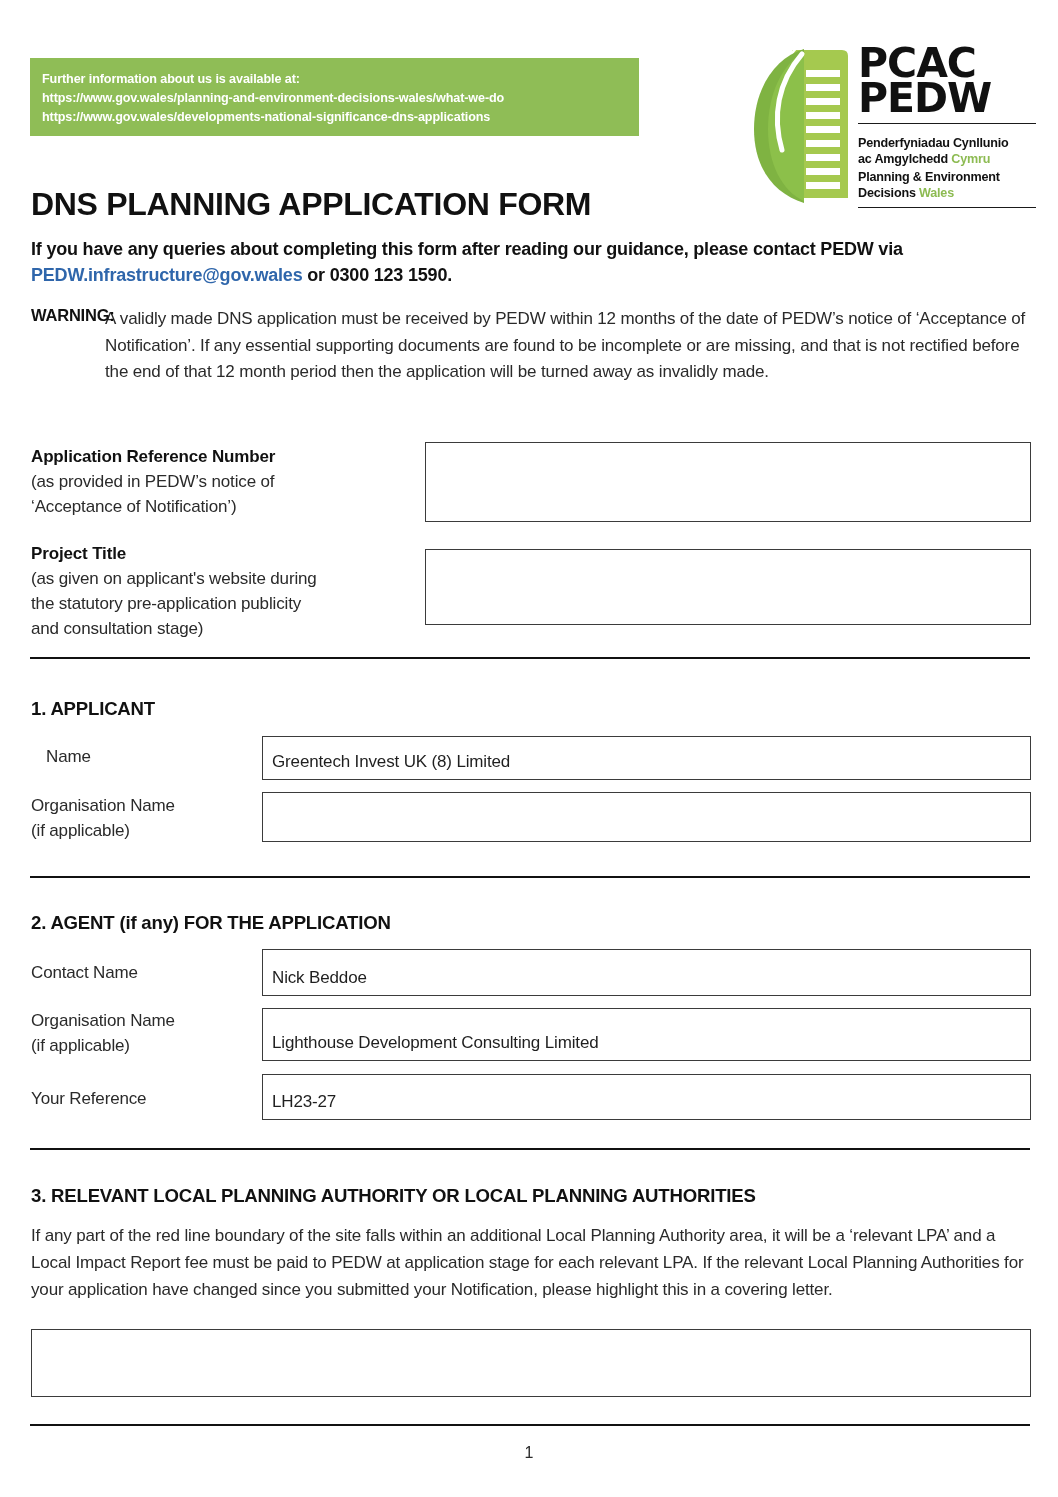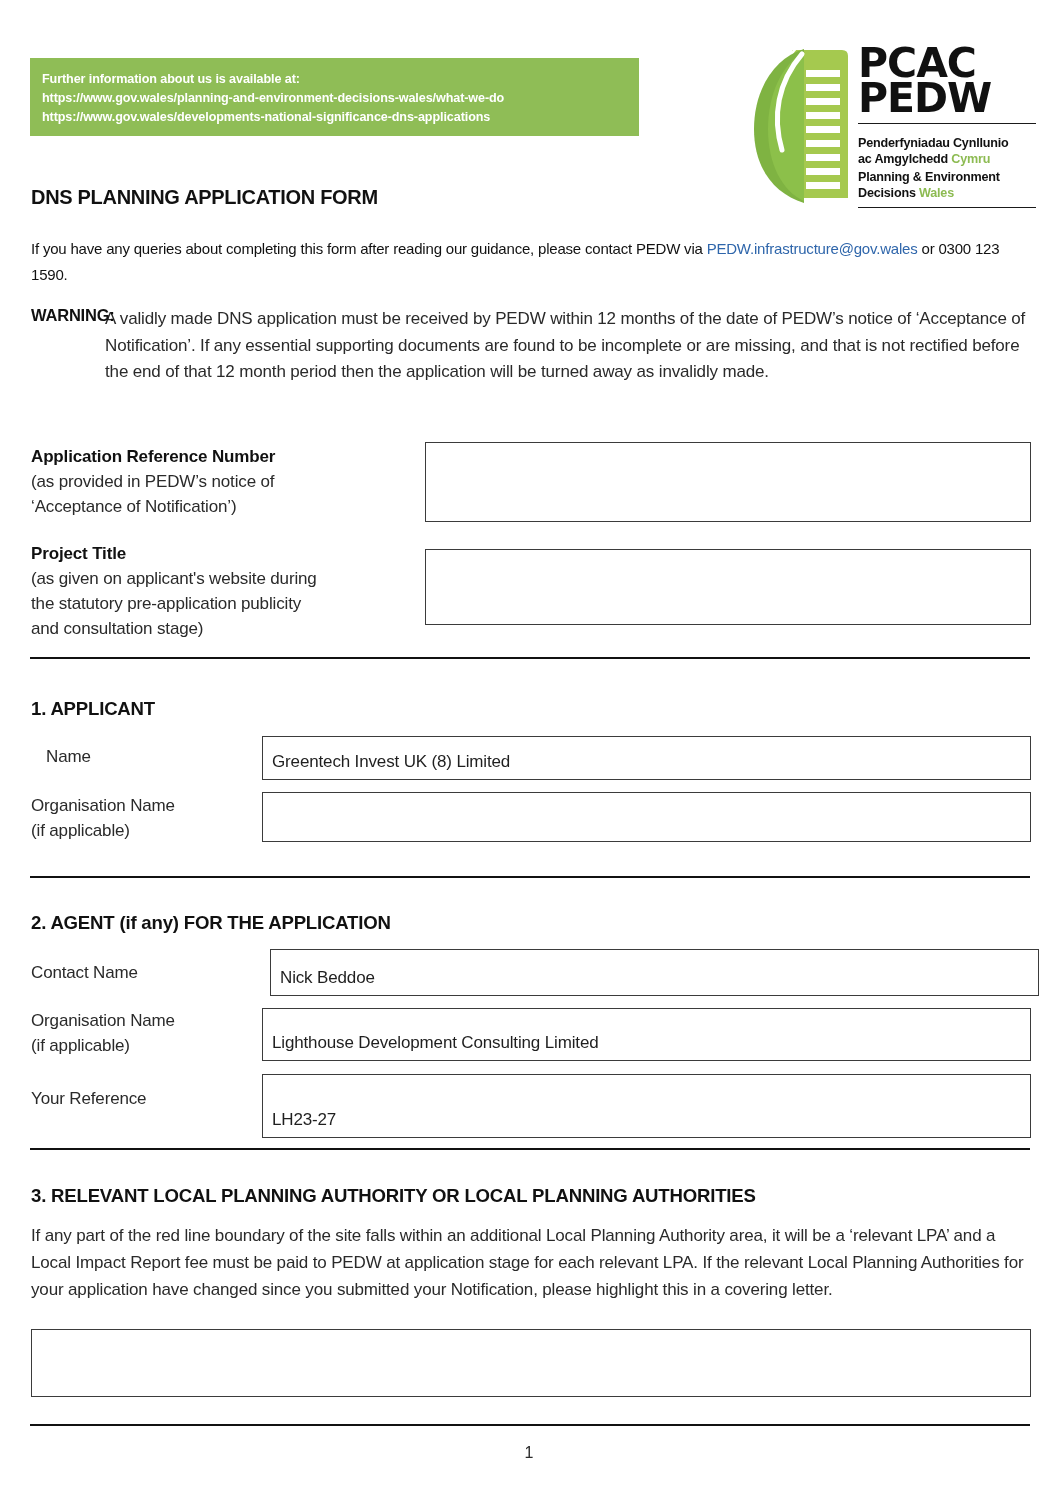--- a/index.html
+++ b/index.html
@@ -89,33 +89,33 @@
     letter-spacing: -0.2px;
   }
   .logo-sub .grn { color: #8dbb52; }
   .logo-sub-block { margin-bottom: 3px; margin-top: 12px; }
 
   
   .doc-title {
     position: absolute;
     left: 31px;
     top: 186px;
-    font-size: 20px;
+    font-size: 32px;
     font-weight: bold;
     letter-spacing: -0.3px;
     color: #111111;
   }
 
   .contact-line {
     position: absolute;
     left: 31px;
     top: 236px;
     width: 1000px;
-    font-size: 15px;
-    font-weight: normal;
+    font-size: 18px;
+    font-weight: bold;
     line-height: 26px;
     letter-spacing: -0.2px;
     color: #111111;
   }
   .contact-line .mail { color: #2f66ab; }
 
   
   .warning {
     position: absolute;
     left: 31px;
@@ -303,34 +303,34 @@
   </div>
   <div class="box" style="left:262px; top:792px; width:769px; height:50px;">
     <span class="val"></span>
   </div>
 
   <div class="rule" style="top:876px;"></div>
 
   <div class="section-heading" style="top:912px;">2. AGENT (if any) FOR THE APPLICATION</div>
 
   <div class="field-label" style="left:31px; top:960px;">Contact Name</div>
-  <div class="box" style="left:262px; top:949px; width:769px; height:47px;margin-left:8px;">
+  <div class="box" style="left:262px; top:949px; width:769px; height:47px;">
     <span class="val">Nick Beddoe</span>
   </div>
 
   <div class="field-label" style="left:31px; top:1008px; width:220px;">
     <span>Organisation Name</span><br>
     <span>(if applicable)</span>
   </div>
   <div class="box" style="left:262px; top:1008px; width:769px; height:53px;text-align:right;">
     <span class="val">Lighthouse Development Consulting Limited</span>
   </div>
 
   <div class="field-label" style="left:31px; top:1086px;">Your Reference</div>
-  <div class="box" style="left:262px; top:1074px; width:769px; height:64px;padding-left:7px;">
+  <div class="box" style="left:262px; top:1074px; width:769px; height:46px;padding-left:7px;">
     <span class="val">LH23-27</span>
   </div>
 
   <div class="rule" style="top:1148px;"></div>
 
   <div class="section-heading" style="top:1185px;">3. RELEVANT LOCAL PLANNING AUTHORITY OR LOCAL PLANNING AUTHORITIES</div>
 
   <div class="para" style="top:1222px;">If any part of the red line boundary of the site falls within an additional Local Planning Authority area, it will be a ‘relevant LPA’ and a Local Impact Report fee must be paid to PEDW at application stage for each relevant LPA. If the relevant Local Planning Authorities for your application have changed since you submitted your Notification, please highlight this in a covering letter.</div>
 
   <div class="box" style="left:31px; top:1329px; width:1000px; height:68px;">

